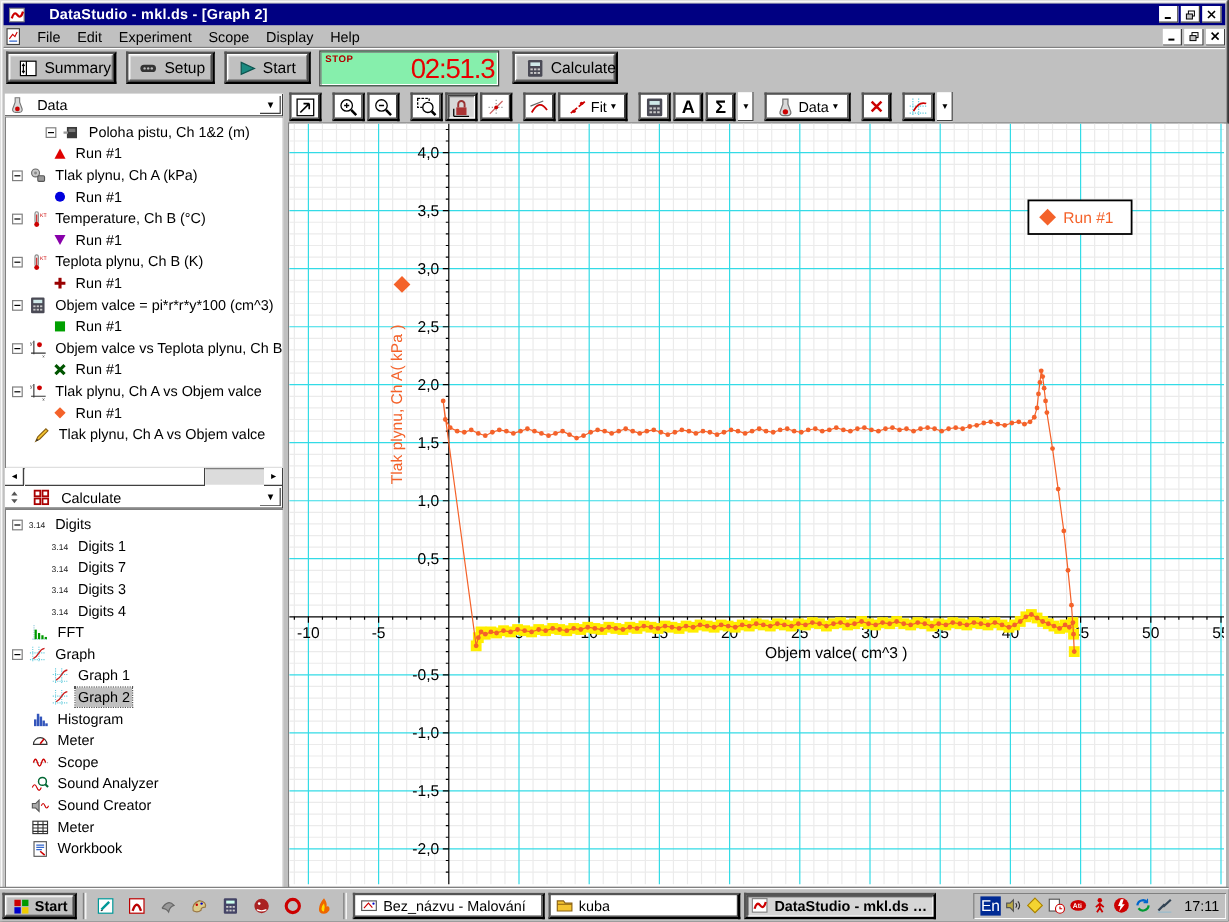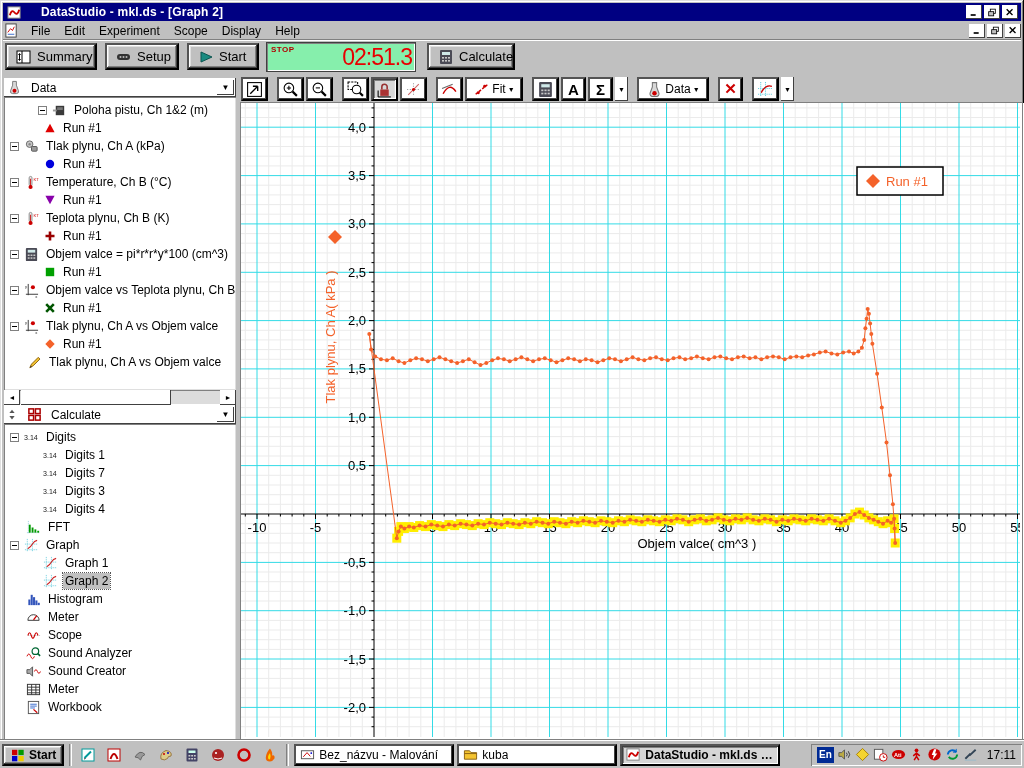--- a/index.html
+++ b/index.html
@@ -54,21 +54,21 @@
 .startbtn svg{width:16px;height:16px}
 .tsep{width:3px;height:22px;border-left:1px solid #808080;border-right:1px solid #fff;margin:0 2px}
 .qlicon{width:22px;height:22px;display:flex;align-items:center;justify-content:center;cursor:pointer}
 .qlicon svg{width:16px;height:16px}
 .taskbtn{width:160px;height:22px;display:flex;align-items:center;gap:4px;padding:0 4px;font-size:12px;cursor:pointer;overflow:hidden;white-space:nowrap}
 .taskbtn svg{width:15px;height:15px;flex:none}
 .taskbtn.active{box-shadow:inset 1px 1px 0 #404040,inset -1px -1px 0 #fff,inset 2px 2px 0 #808080;background:#d6d6d6;font-weight:bold}
 .tray{margin-left:auto;height:22px;display:flex;align-items:center;gap:2px;padding:0 6px;box-shadow:inset 1px 1px 0 #808080,inset -1px -1px 0 #fff}
 .tray .ticn{width:17px;height:16px;display:flex;align-items:center;justify-content:center}
 .tray .ticn svg{width:15px;height:15px}
-.enbadge{width:17px;height:16px;background:#002a94;color:#fff;font-size:10px;font-weight:bold;display:flex;align-items:center;justify-content:center}
+.enbadge{width:17px;height:16px;background:#002a94;color:#fff;font-size:13px;font-weight:normal;display:flex;align-items:center;justify-content:center}
 .clock{font-size:12px;padding-left:6px}
 </style>
 </head>
 <body>
 
 <div id="app">
 
   <div class="titlebar">
     <span class="ticon">
         <svg viewBox="0 0 16 16">

